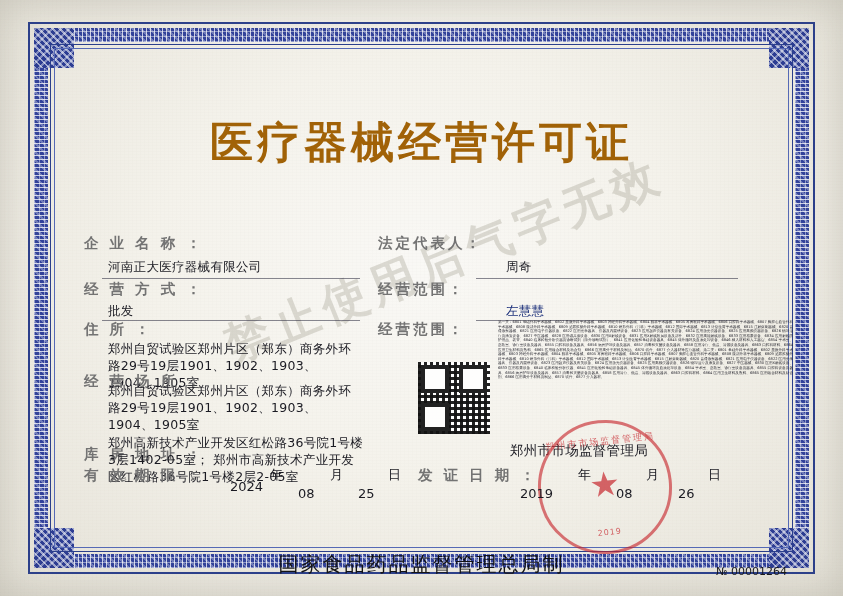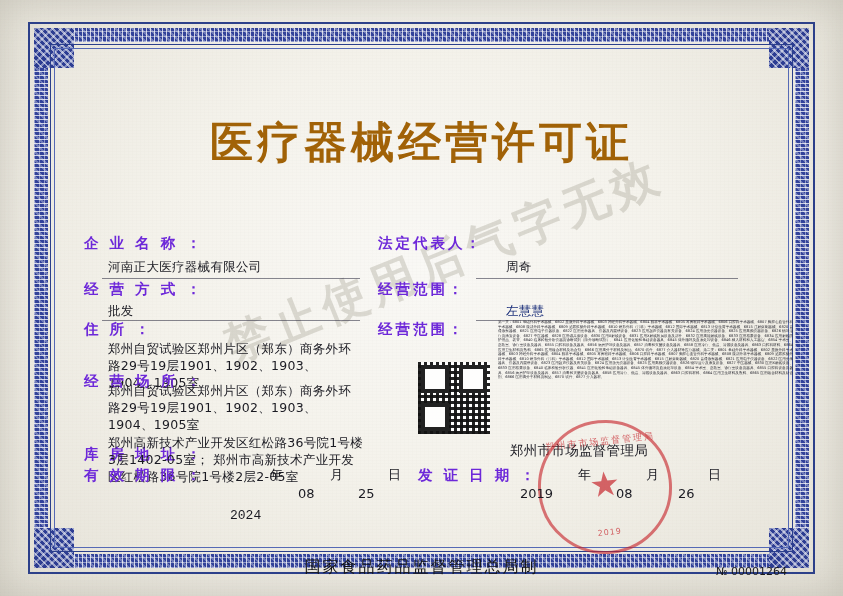--- a/index.html
+++ b/index.html
@@ -139,21 +139,21 @@
     font-size: 13px;
     color: #1d1d20;
     letter-spacing: .5px;
   }
 
   
   .fld-label {
     position: absolute;
     font-size: 14.5px;
     font-weight: bold;
-    color: #6d28d9;
+    color: #737373;
     letter-spacing: 3px;
     white-space: nowrap;
   }
   .fld-value {
     position: absolute;
     font-size: 12.5px;
     color: #1a1a22;
     line-height: 17px;
     letter-spacing: .3px;
   }
@@ -325,37 +325,37 @@
 
     <div class="fld-value" style="top:390px; left:452px; font-size:13.5px;">郑州市市场监督管理局</div>
 
     <div class="seal">
       <div class="seal-text-top">郑州市市场监督管理局</div>
       <div class="seal-star">★</div>
       <div class="seal-text-bottom">2019</div>
     </div>
 
     <div class="fld-label" style="top:414px; left:26px;">有 效 期 限 ：</div>
-    <div class="date-row-item" style="top:456px; left:172px;font-family:Liberation Mono, monospace;">2024</div>
+    <div class="date-row-item" style="top:427px; left:172px;">2024</div>
     <div class="date-row-item" style="top:414px; left:212px;">年</div>
     <div class="date-row-item" style="top:434px; left:240px;">08</div>
     <div class="date-row-item" style="top:414px; left:272px;">月</div>
     <div class="date-row-item" style="top:434px; left:300px;">25</div>
     <div class="date-row-item" style="top:414px; left:330px;">日</div>
 
     <div class="fld-label" style="top:414px; left:360px;">发 证 日 期 ：</div>
     <div class="date-row-item" style="top:434px; left:462px;">2019</div>
     <div class="date-row-item" style="top:414px; left:520px;">年</div>
     <div class="date-row-item" style="top:434px; left:558px;">08</div>
     <div class="date-row-item" style="top:414px; left:588px;">月</div>
     <div class="date-row-item" style="top:434px; left:620px;">26</div>
     <div class="date-row-item" style="top:414px; left:650px;">日</div>
 
   </div>
 
-  <div style="position:absolute; left:0; right:0; bottom:18px; text-align:center; font-size:16px; letter-spacing:2px; color:#121214;">国家食品药品监督管理总局制</div>
+  <div style="position:absolute; left:0; right:0; bottom:18px; text-align:center; font-size:20px; letter-spacing:2px; color:#121214;">国家食品药品监督管理总局制</div>
   <div style="position:absolute; right:56px; bottom:18px; font-size:11px; color:#16161a;">
     <span class="nsym">№</span>
     <span>00001264</span>
   </div>
 
   <div class="edge-shadow"></div>
 </div>
 
 </body></html>

